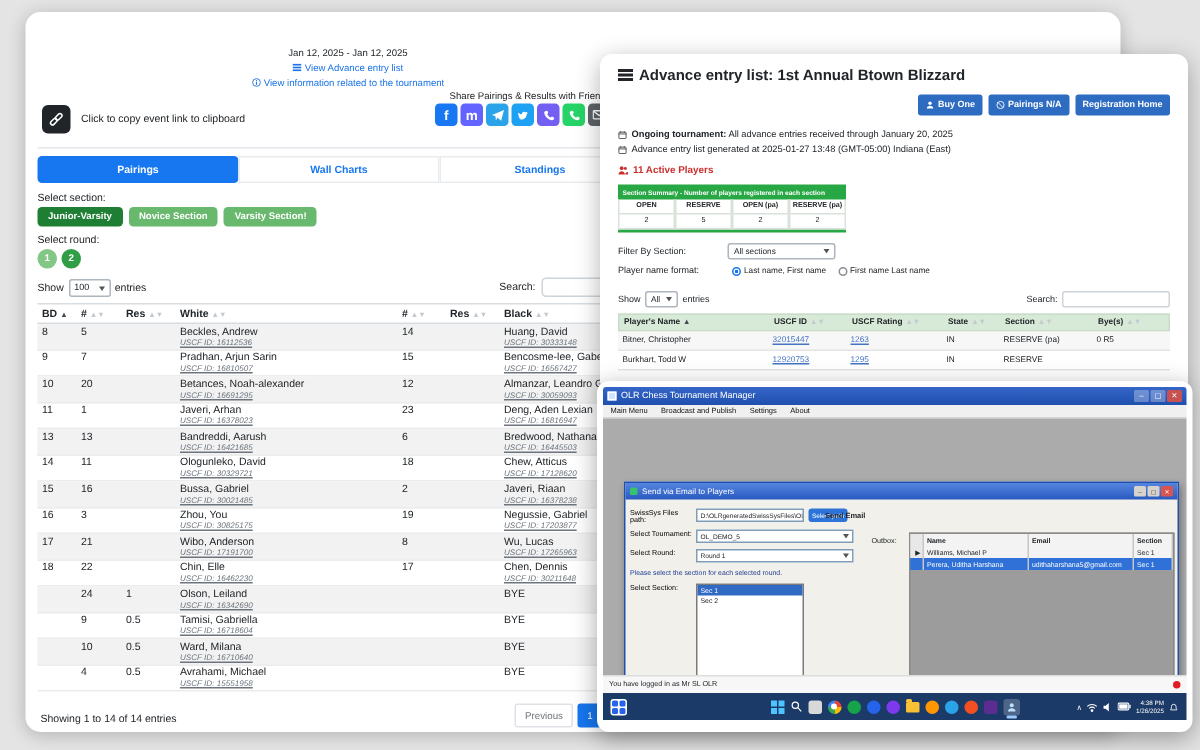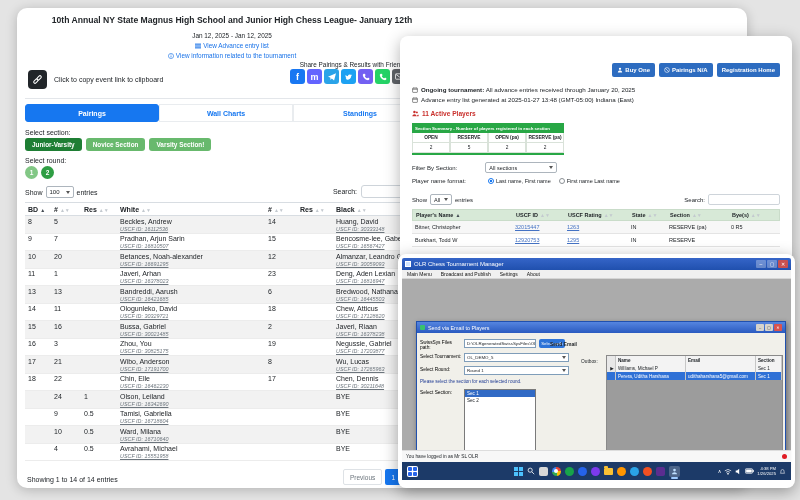--- a/index.html
+++ b/index.html
@@ -173,21 +173,20 @@
   .folder::before{content:"";position:absolute;top:-1.5px;left:0;width:4px;height:2px;background:#f8c135;border-radius:1px 1px 0 0}
   .ml-chrome{background:conic-gradient(#ea4335 0 25%,#fbbc04 0 50%,#34a853 0 75%,#4285f4 0 100%);position:relative}
   .ml-chrome::after{content:"";position:absolute;inset:2.5px;background:#fff;border-radius:50%}
 </style>
 </head>
 <body>
 
 <div class="stage">
 
   <section class="main-card">
-    <div class="page-title">10th Annual NY State Magnus High School and Junior High Chess League- January 12th</div>
     <div class="page-date">Jan 12, 2025 - Jan 12, 2025</div>
 
     <div class="c-link" style="top:34px">
       <span class="ic">
         <svg width="6" height="6" viewBox="0 0 10 10" fill="#1a73e8">
             <rect y="1" width="10" height="1.8"></rect>
             <rect y="4.1" width="10" height="1.8"></rect>
             <rect y="7.2" width="10" height="1.8"></rect>
           </svg>
       </span><span>View Advance entry list</span>
@@ -519,20 +518,30 @@
     </div>
 
     <div class="showing">Showing 1 to 14 of 14 entries</div>
     <div class="pagination">
       <span class="pg-prev">Previous</span>
       <span class="pg-num">1</span>
     </div>
   </section>
 
   <section class="entry-window">
+    <div class="ew-header">
+      <span>
+        <svg width="10" height="9" viewBox="0 0 10 9" fill="#212529">
+            <rect y="0" width="10" height="2"></rect>
+            <rect y="3" width="10" height="2"></rect>
+            <rect y="6" width="10" height="2"></rect>
+          </svg>
+      </span>
+      <span>Advance entry list: 1st Annual Btown Blizzard</span>
+    </div>
     <div class="ew-buttons">
       <span class="bbtn">
         <svg width="6" height="6" viewBox="0 0 10 10" fill="#fff">
             <circle cx="5" cy="3" r="1.9"></circle>
             <path d="M1.4 9c0-2 1.9-3.1 3.6-3.1S8.6 7 8.6 9z"></path>
           </svg>
         <span>Buy One</span>
         </span>
       <span class="bbtn">
         <svg width="6" height="6" viewBox="0 0 10 10">

